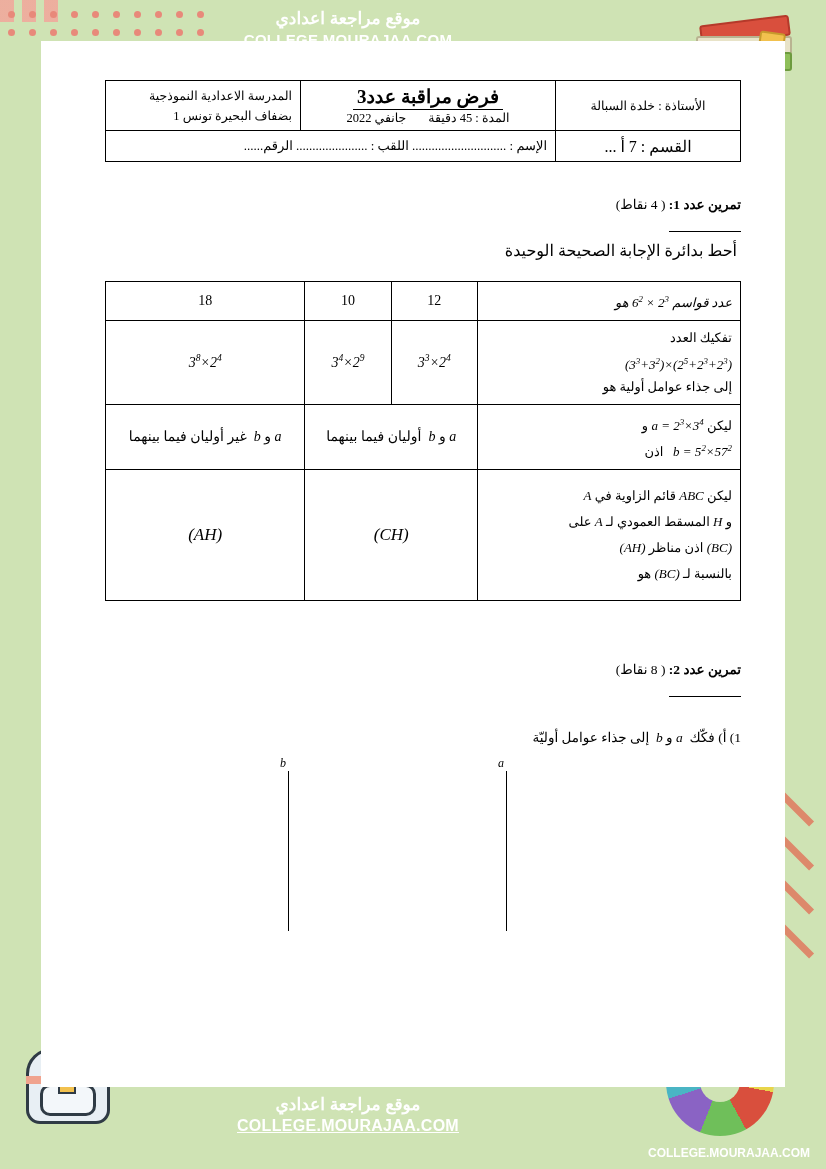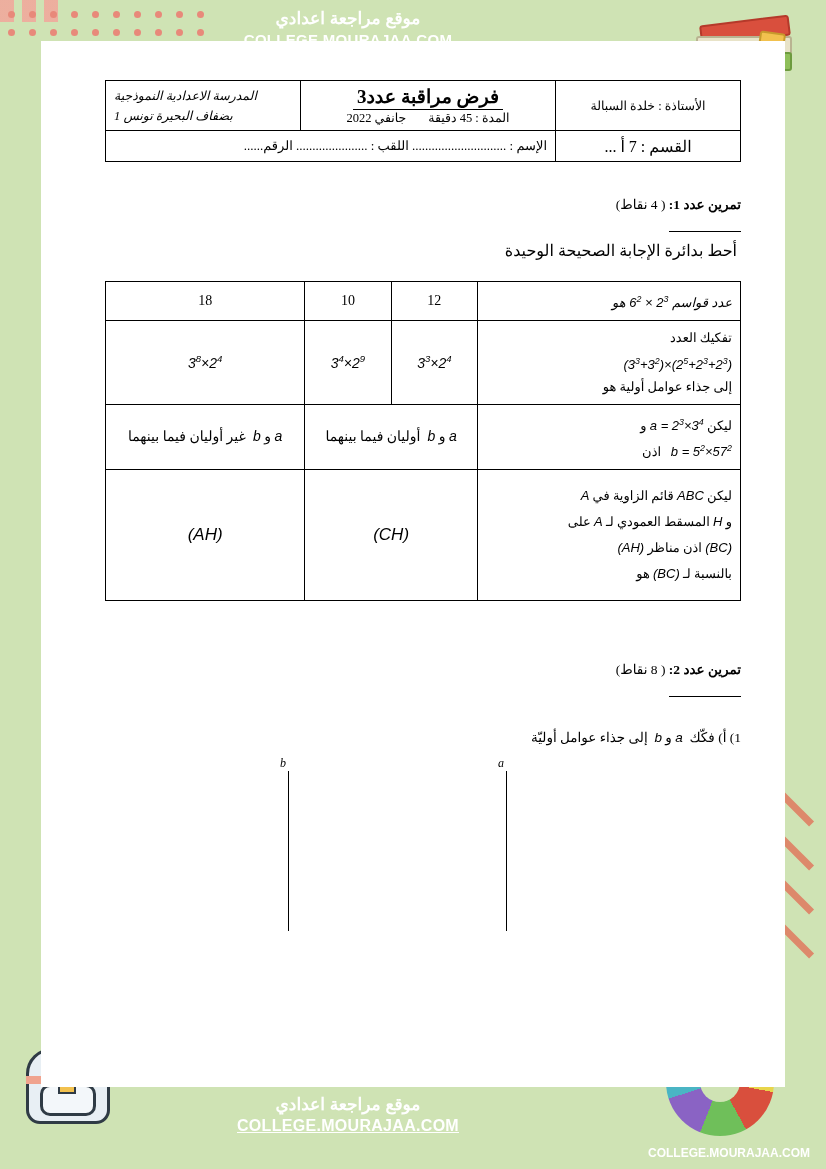--- a/index.html
+++ b/index.html
@@ -61,35 +61,35 @@
   .bp-buckle{position:absolute;left:40px;top:44px;width:14px;height:12px;background:#f2c14e;border:2px solid #2f3b45;}
   
   .wheel{position:absolute;right:52px;top:1028px;width:108px;height:108px;border-radius:50%;
     background:conic-gradient(#4a8fd4 0 14%,#e8d54a 14% 28%,#d94f3d 28% 42%,#6fbf5a 42% 56%,#8a63c4 56% 70%,#4ab5c4 70% 84%,#e88f3d 84% 100%);
   }
   .wheel-hole{position:absolute;right:86px;top:1062px;width:40px;height:40px;border-radius:50%;background:#cfe3b4;}
   
   .doc{position:absolute;left:41px;top:41px;width:744px;height:839px;direction:rtl;}
   table.idt{border-collapse:collapse;position:absolute;right:44px;top:39px;width:636px;}
   table.idt td{border:1px solid #000;padding:4px 8px;font-size:12.5px;vertical-align:middle;}
-  .idt .c-school{width:178px;text-align:left;line-height:20px;font-style:italic;}
+  .idt .c-school{width:178px;text-align:right;line-height:20px;}
   .idt .c-title{text-align:center;}
   .idt .c-title .t1{font-size:19px;font-weight:bold;border-bottom:1.5px solid #000;display:inline-block;padding:0 4px 1px;}
   .idt .c-title .t2{font-size:12.5px;direction:rtl;}
   .idt .c-teacher{width:168px;text-align:center;}
   .idt .c-name{padding:7px 8px;font-size:13px;}
   .idt .c-class{width:168px;text-align:center;font-size:16px;}
   .sec-head{position:absolute;font-size:13.5px;}
   .sec-head b{border-bottom:1.5px solid #000;padding-bottom:19px;}
   .ex1-head{right:44px;top:155px;}
   .ex1-sub{position:absolute;right:48px;top:200px;font-size:16px;}
   table.q{border-collapse:collapse;position:absolute;right:44px;top:240px;width:636px;}
   table.q td{border:1px solid #000;font-size:14px;text-align:center;padding:6px 8px;vertical-align:middle;}
   table.q td.stem{text-align:right;width:246px;line-height:22px;font-size:13px;}
-  .mathi{font-style:italic;font-family:Liberation Sans, sans-serif;margin-top:43px;}
+  .mathi{font-style:italic;font-family:Liberation Serif, serif;margin-top:43px;}
   sup{font-size:.68em;vertical-align:super;}
   .ex2-head{right:44px;top:620px;}
   .ex2-l1{position:absolute;right:0;left:0;top:650px;text-align:center;font-size:13.5px;}
   .ex2-l2{position:absolute;right:44px;top:688px;font-size:13.5px;}
   .vline{position:absolute;width:1px;background:#000;top:730px;height:160px;}
   .vl-a{right:278px;}
   .vl-b{right:496px;}
   .lbl{position:absolute;top:715px;font-size:12px;font-style:italic;}
   .lbl-a{right:281px;}
   .lbl-b{right:499px;}

